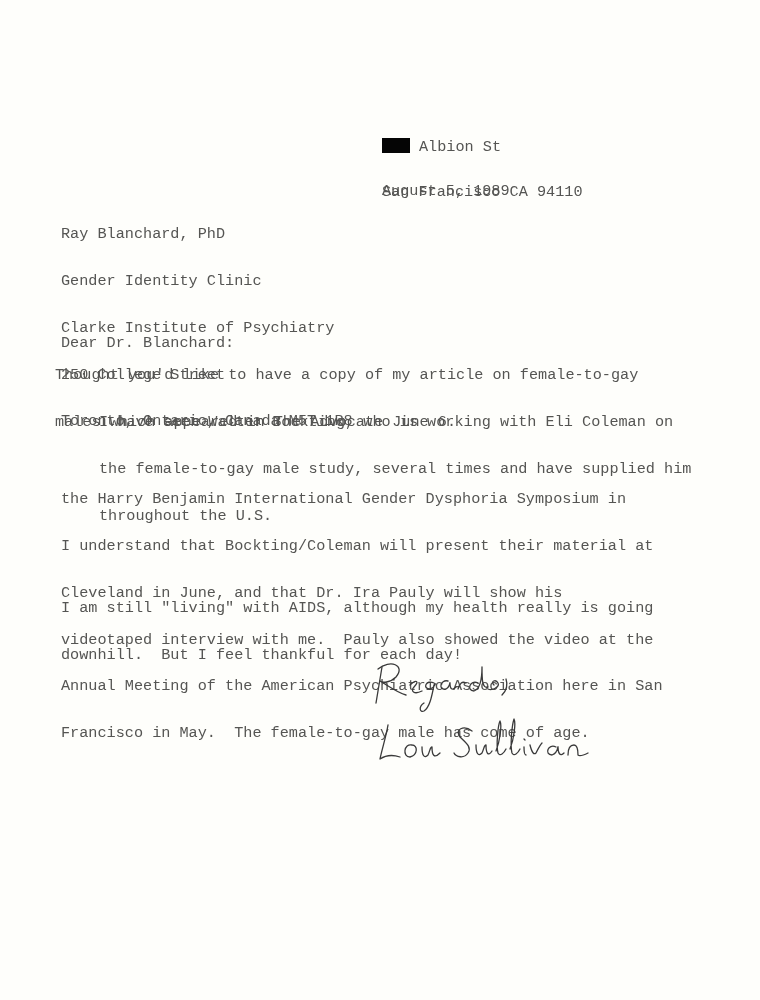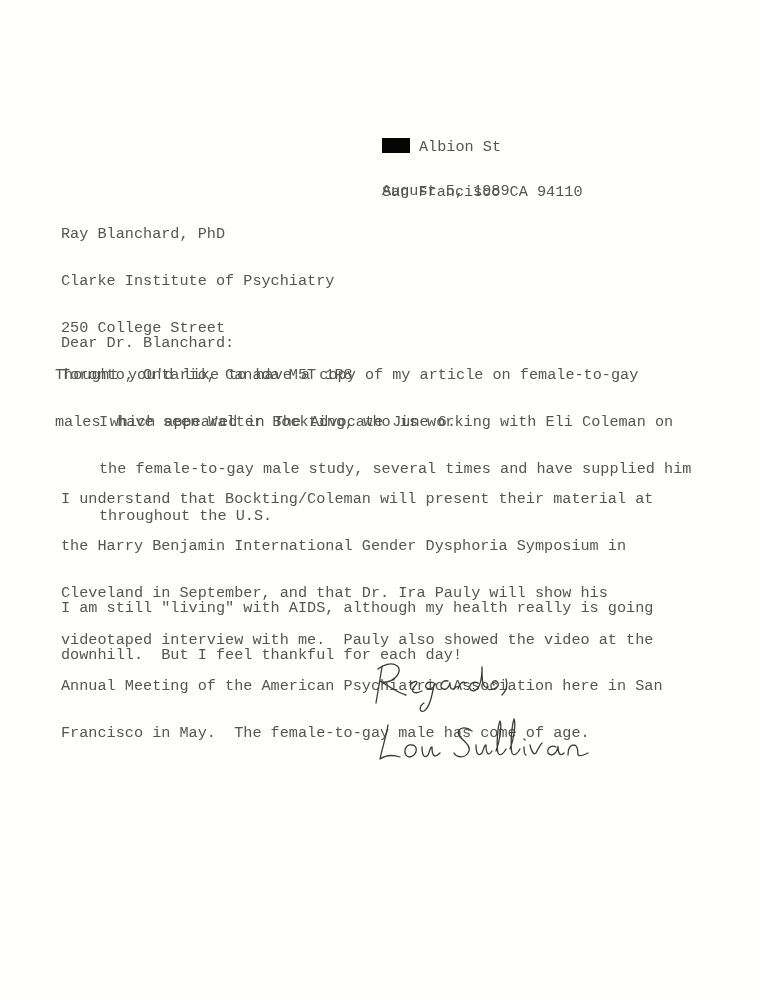--- a/index.html
+++ b/index.html
@@ -64,20 +64,21 @@
     <span class="line"><span class="redaction"></span><span>Albion St</span></span>
     <span class="line">San Francisco CA 94110</span>
   </div>
 
   <div class="typed" style="left:382px; top:153px;">
     <span class="line">August 5, 1989</span>
   </div>
 
   <div class="typed" style="left:61px; top:196px;">
     <span class="line">Ray Blanchard, PhD</span>
+    <span class="line">Gender Identity Clinic</span>
     <span class="line">Clarke Institute of Psychiatry</span>
     <span class="line">250 College Street</span>
     <span class="line">Toronto, Ontario, Canada M5T 1R8</span>
   </div>
 
   <div class="typed" style="left:61px; top:305px;">
     <span class="line">Dear Dr. Blanchard:</span>
   </div>
 
   <div class="typed" style="left:55px; top:337px;">
@@ -85,23 +86,23 @@
     <span class="line"><span>males which appeared in </span><span class="underline">The Advocate</span><span> June 6.</span></span>
   </div>
 
   <div class="typed" style="left:61px; top:384px;margin-left:38px;">
     <span class="line">I have seen Walter Bockting, who is working with Eli Coleman on</span>
     <span class="line">the female-to-gay male study, several times and have supplied him</span>
     <span class="line">throughout the U.S.</span>
   </div>
 
   <div class="typed" style="left:61px; top:461px;">
+    <span class="line">the Harry Benjamin International Gender Dysphoria Symposium in</span>
     <span class="line">I understand that Bockting/Coleman will present their material at</span>
-    <span class="line">the Harry Benjamin International Gender Dysphoria Symposium in</span>
-    <span class="line">Cleveland in September, and that Dr. Ira Pauly will show his</span>
+    <span class="line">Cleveland in June, and that Dr. Ira Pauly will show his</span>
     <span class="line">videotaped interview with me.  Pauly also showed the video at the</span>
     <span class="line">Annual Meeting of the American Psychiatric Association here in San</span>
     <span class="line">Francisco in May.  The female-to-gay male has come of age.</span>
   </div>
 
   <div class="typed" style="left:61px; top:570px;">
     <span class="line">I am still "living" with AIDS, although my health really is going</span>
     <span class="line">downhill.  But I feel thankful for each day!</span>
   </div>
 

